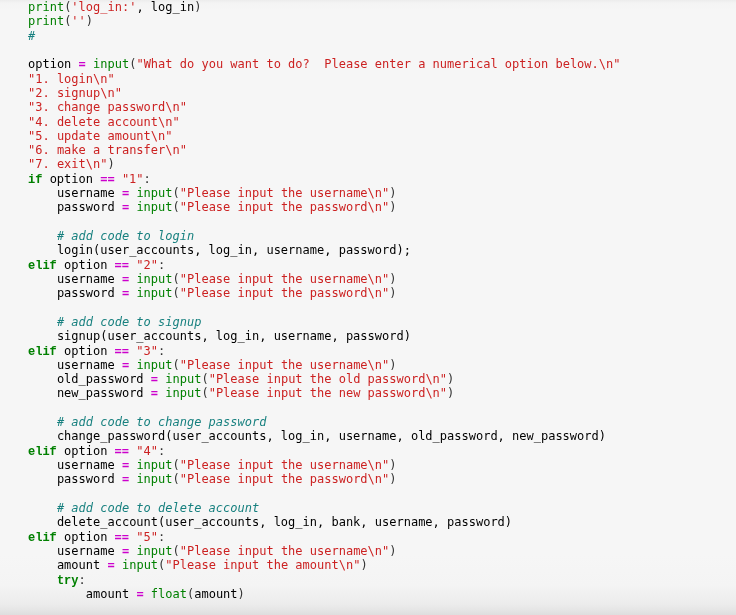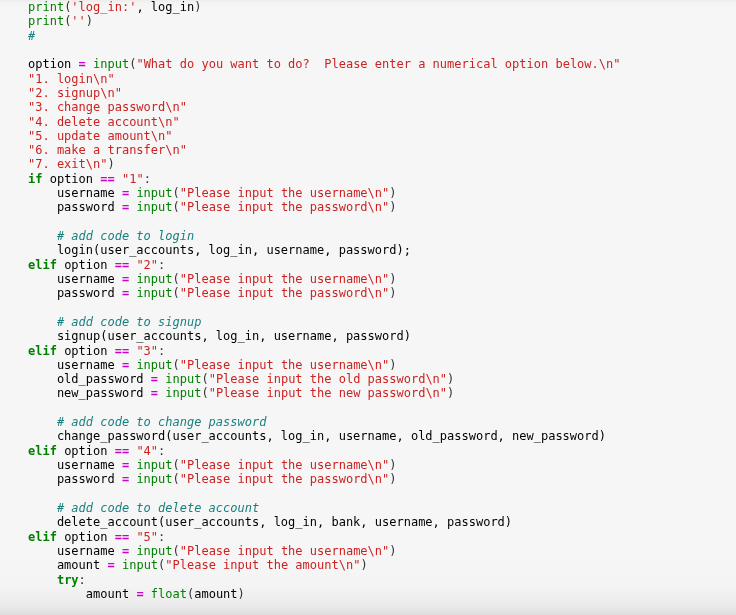--- a/index.html
+++ b/index.html
@@ -48,21 +48,21 @@
   }
 
   .ln {
     display: block;
     height: 14.32px;
     white-space: pre;
   }
 
   
   .t-plain   { color: #000000; }
-  .t-kw      { color: #008000; font-weight: bold; }
+  .t-kw      { color: #008000; font-weight: bold; font-family: Liberation Mono, monospace; }
   .t-builtin { color: #008000; }
   .t-str     { color: #cc2222; }
   .t-comment { color: #17807f; font-style: italic; }
   .t-op      { color: #cc00cc; font-weight: bold; }
   .t-punc    { color: #333333; }
 </style>
 </head>
 <body>
 
 <div id="code-surface">

